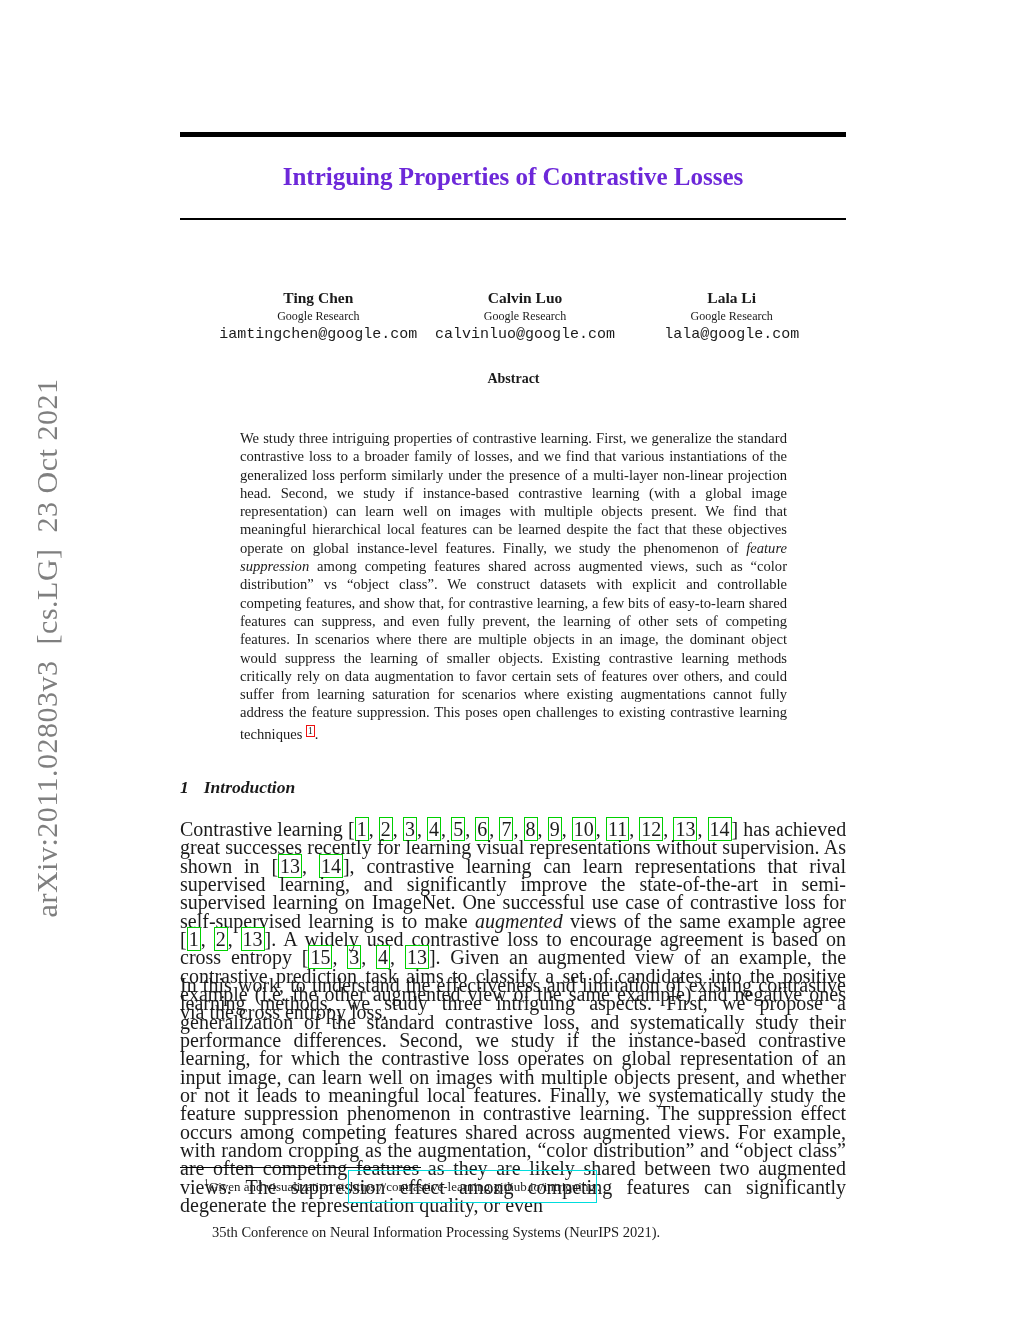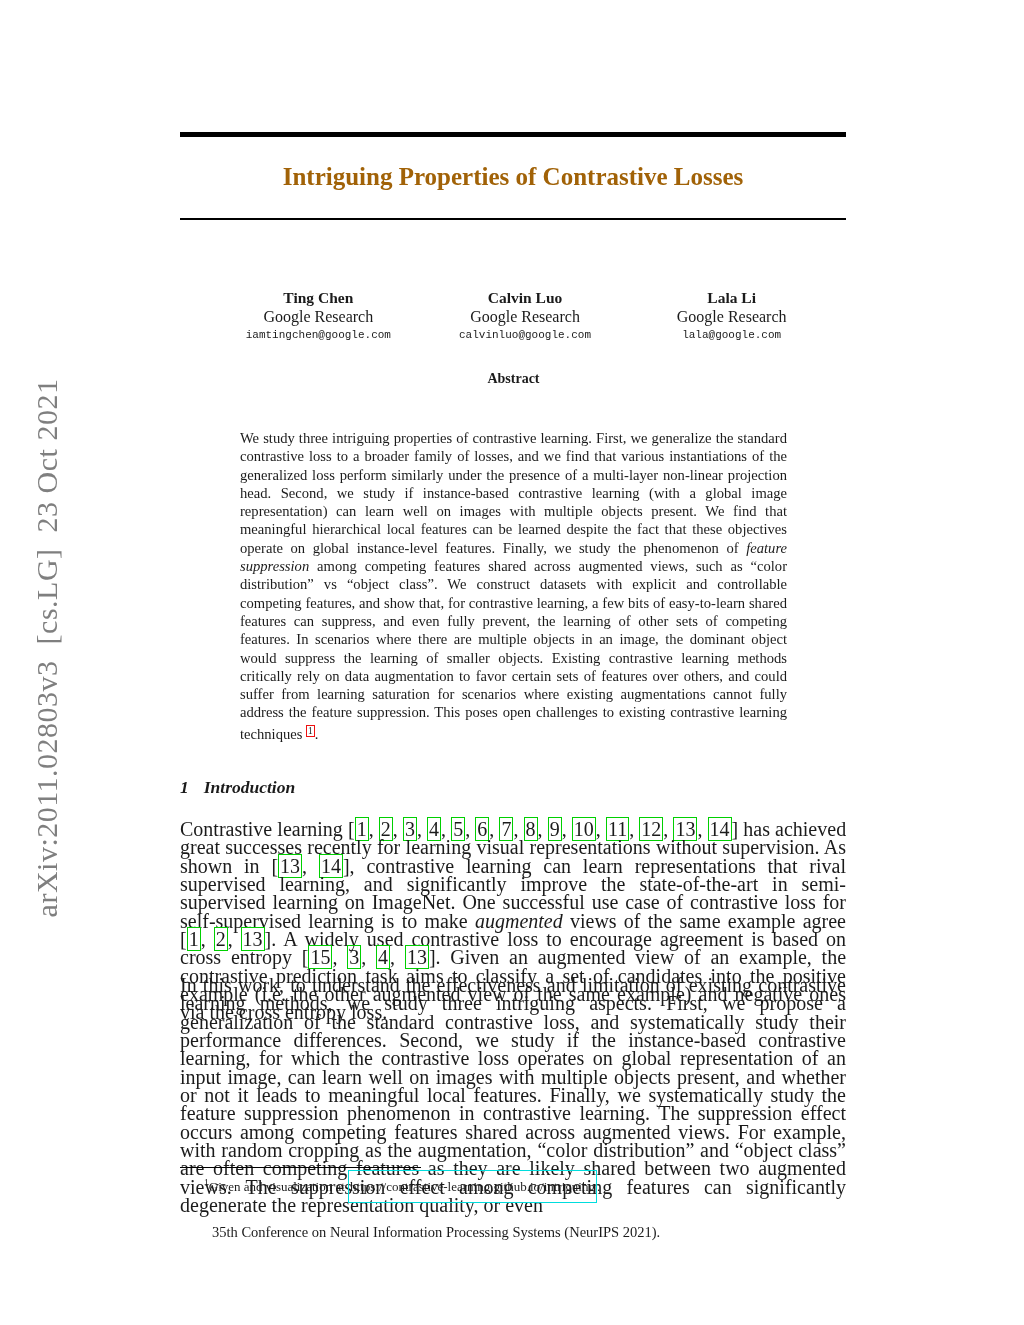--- a/index.html
+++ b/index.html
@@ -16,30 +16,30 @@
     transform:translate(-50%,-50%) rotate(-90deg);
     white-space:nowrap;
     font-size:30px;
     color:var(--stamp,#7f7f7f);
     letter-spacing:.5px;
   }
   .rule-thick{position:absolute;left:180px;top:132px;width:666px;height:5px;background:#000;}
   .rule-thin{position:absolute;left:180px;top:218px;width:666px;height:2px;background:#000;}
   .title{
     position:absolute;left:180px;top:163px;width:666px;margin:0;
-    text-align:center;font-size:25px;font-weight:bold;color:#a16207;
+    text-align:center;font-size:25px;font-weight:bold;color:#6d28d9;
   }
   .authors{
     position:absolute;left:215px;top:264px;width:620px;
     display:flex;justify-content:space-between;
   }
   .author{width:212px;text-align:center;}
   .a-name{font-size:15.5px;font-weight:bold;line-height:19px;margin-top:24px;}
-  .a-aff{font-size:16px;line-height:19px;}
-  .a-email{font-family:"Liberation Mono", monospace;font-size:11px;line-height:18px;}
+  .a-aff{font-size:12px;line-height:19px;}
+  .a-email{font-family:"Liberation Mono", monospace;font-size:15px;line-height:18px;}
   .abstract-heading{
     position:absolute;left:240px;top:371px;width:547px;
     text-align:center;font-size:14px;font-weight:bold;
   }
   .abstract-body{
     position:absolute;left:240px;top:429px;width:547px;
     font-size:14.6px;line-height:18.3px;text-align:justify;font-family:Liberation Serif, serif;
   }
   .section-heading{position:absolute;left:180px;top:777px;font-size:17.5px;font-weight:bold;font-style:italic;}
   .section-heading .sec-num{margin-right:15px;}

